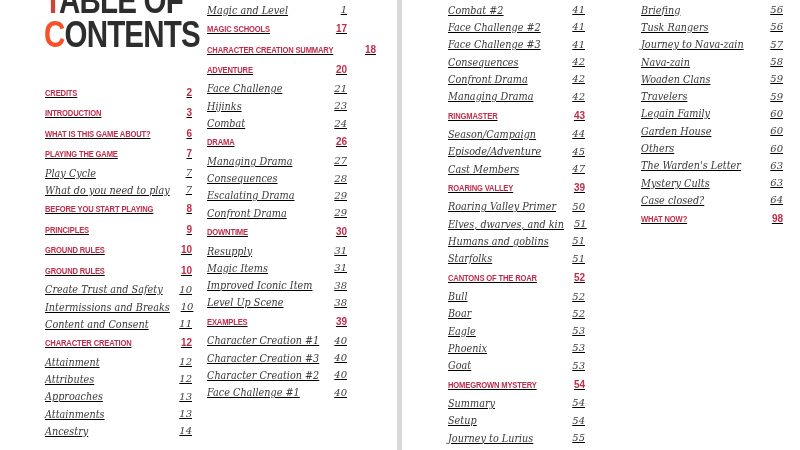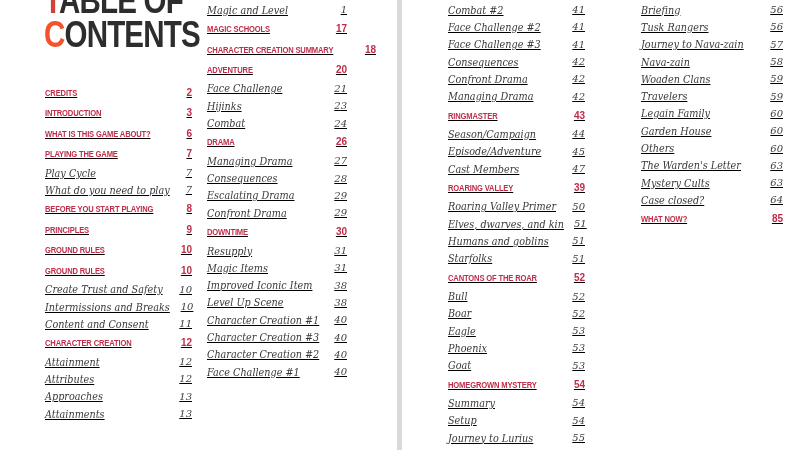--- a/index.html
+++ b/index.html
@@ -155,20 +155,24 @@
         <span class="pg">12</span>
       </div>
       <div class="row s">
         <span class="lbl">Approaches</span>
         <span class="pg">13</span>
       </div>
       <div class="row s">
         <span class="lbl">Attainments</span>
         <span class="pg">13</span>
       </div>
+      <div class="row s">
+        <span class="lbl">Ancestry</span>
+        <span class="pg">14</span>
+      </div>
     </div>
   <div class="col" id="col1">
       <div class="row s">
         <span class="lbl">Magic and Level</span>
         <span class="pg">1</span>
       </div>
       <div class="row h">
         <span class="lbl">MAGIC SCHOOLS</span>
         <span class="pg">17</span>
       </div>
@@ -225,20 +229,24 @@
         <span class="pg">31</span>
       </div>
       <div class="row s">
         <span class="lbl">Improved Iconic Item</span>
         <span class="pg">38</span>
       </div>
       <div class="row s">
         <span class="lbl">Level Up Scene</span>
         <span class="pg">38</span>
       </div>
+      <div class="row h">
+        <span class="lbl">EXAMPLES</span>
+        <span class="pg">39</span>
+      </div>
       <div class="row s">
         <span class="lbl">Character Creation #1</span>
         <span class="pg">40</span>
       </div>
       <div class="row s">
         <span class="lbl">Character Creation #3</span>
         <span class="pg">40</span>
       </div>
       <div class="row s">
         <span class="lbl">Character Creation #2</span>
@@ -398,17 +406,17 @@
       <div class="row s">
         <span class="lbl">Mystery Cults</span>
         <span class="pg">63</span>
       </div>
       <div class="row s">
         <span class="lbl">Case closed?</span>
         <span class="pg">64</span>
       </div>
       <div class="row h">
         <span class="lbl">WHAT NOW?</span>
-        <span class="pg">85</span>
+        <span class="pg">98</span>
       </div>
     </div>
 
 </div>
 
 </body></html>

